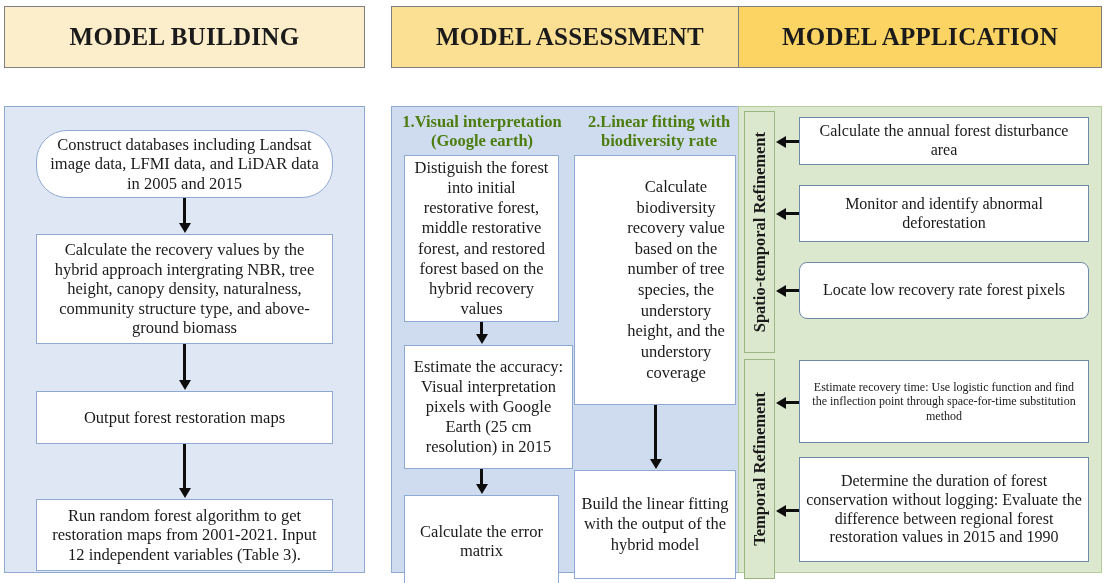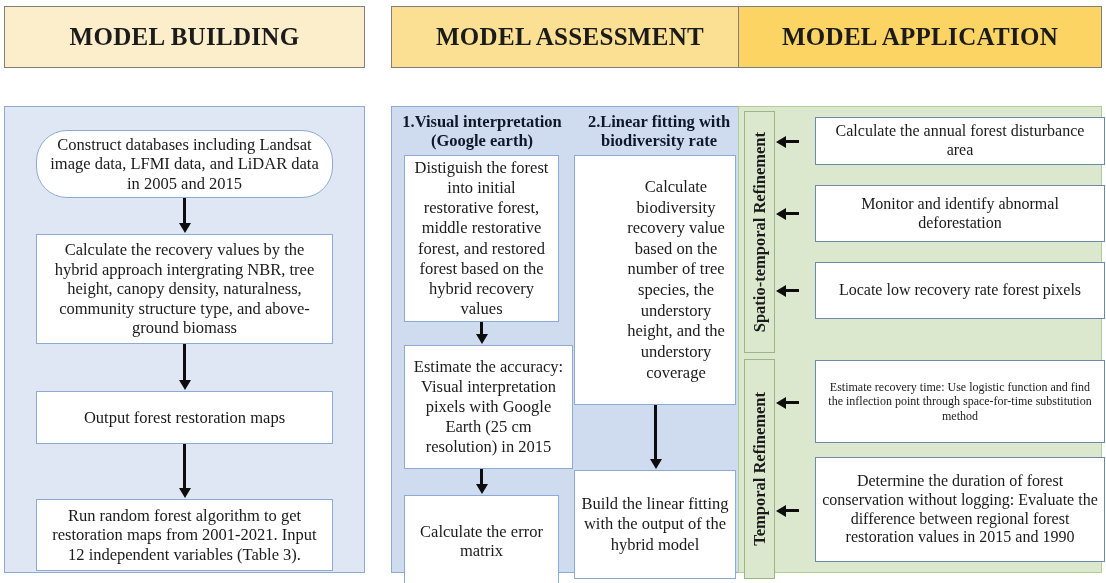--- a/index.html
+++ b/index.html
@@ -69,21 +69,21 @@
     background: #ffffff;
     border: 1px solid #8faad2;
     display: flex;
     align-items: center;
     justify-content: center;
     text-align: center;
     color: #1a1a1a;
     line-height: 1.18;
     padding: 3px 6px;
   }
-  .fbox.green { border-color: #6d8aa8; margin-left: 16px; }
+  .fbox.green { border-color: #6d8aa8; }
 
   
   .arrow-v {
     position: absolute;
     width: 3px;
     background: #0d0d0d;
   }
   .arrow-v::after {
     content: "";
     position: absolute;
@@ -111,21 +111,21 @@
     border-bottom: 6px solid transparent;
     border-right: 10px solid #0d0d0d;
   }
 
   
   .sub-head {
     position: absolute;
     text-align: center;
     font-weight: bold;
     font-size: 16.5px;
-    color: #0f172a;
+    color: #4d7c0f;
     line-height: 1.16;
   }
 
   
   .vlabel {
     position: absolute;
     box-sizing: border-box;
     background: #dbe8cd;
     border: 1px solid #9bb583;
     display: flex;
@@ -201,21 +201,21 @@
       <div class="vlabel" style="left:5px; top:4px; width:31px; height:242px;">
         <span>Spatio-temporal Refinement</span>
       </div>
 
       <div class="fbox green" style="left:60px; top:10px; width:290px; height:48px; font-size:16px;">Calculate the annual forest disturbance area</div>
       <div class="arrow-h-left" style="left:46px; top:33px; width:14px;"></div>
 
       <div class="fbox green" style="left:60px; top:78px; width:290px; height:57px; font-size:16px;">Monitor and identify abnormal deforestation</div>
       <div class="arrow-h-left" style="left:46px; top:105px; width:14px;"></div>
 
-      <div class="fbox green" style="left:60px; top:155px; width:290px; height:57px; font-size:16px;">Locate low recovery rate forest pixels</div>
+      <div class="fbox green" style="left:60px; top:155px; width:290px; height:57px; font-size:16px;border-radius:8px;">Locate low recovery rate forest pixels</div>
       <div class="arrow-h-left" style="left:46px; top:182px; width:14px;"></div>
 
       <div class="vlabel" style="left:5px; top:252px; width:31px; height:220px;">
         <span>Temporal Refinement</span>
       </div>
 
       <div class="fbox green" style="left:60px; top:253px; width:290px; height:83px; font-size:12px;">Estimate recovery time: Use logistic function and find the inflection point through space-for-time substitution method</div>
       <div class="arrow-h-left" style="left:46px; top:294px; width:14px;"></div>
 
       <div class="fbox green" style="left:60px; top:350px; width:290px; height:105px; font-size:16px;">Determine the duration of forest conservation without logging: Evaluate the difference between regional forest restoration values in 2015 and 1990</div>

